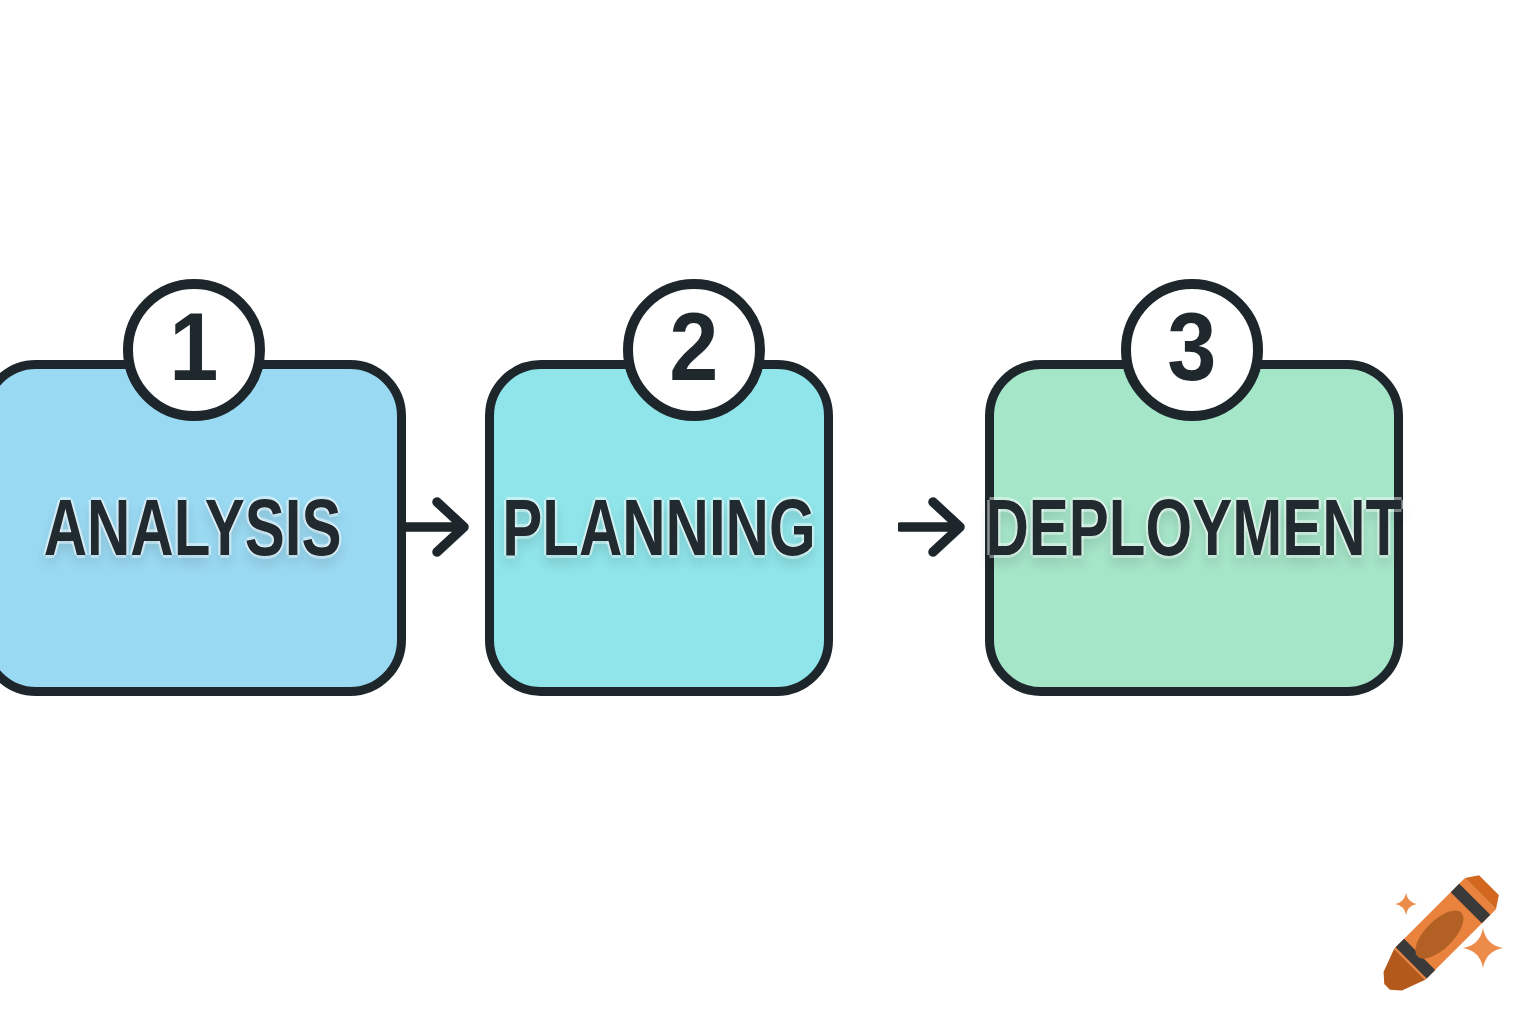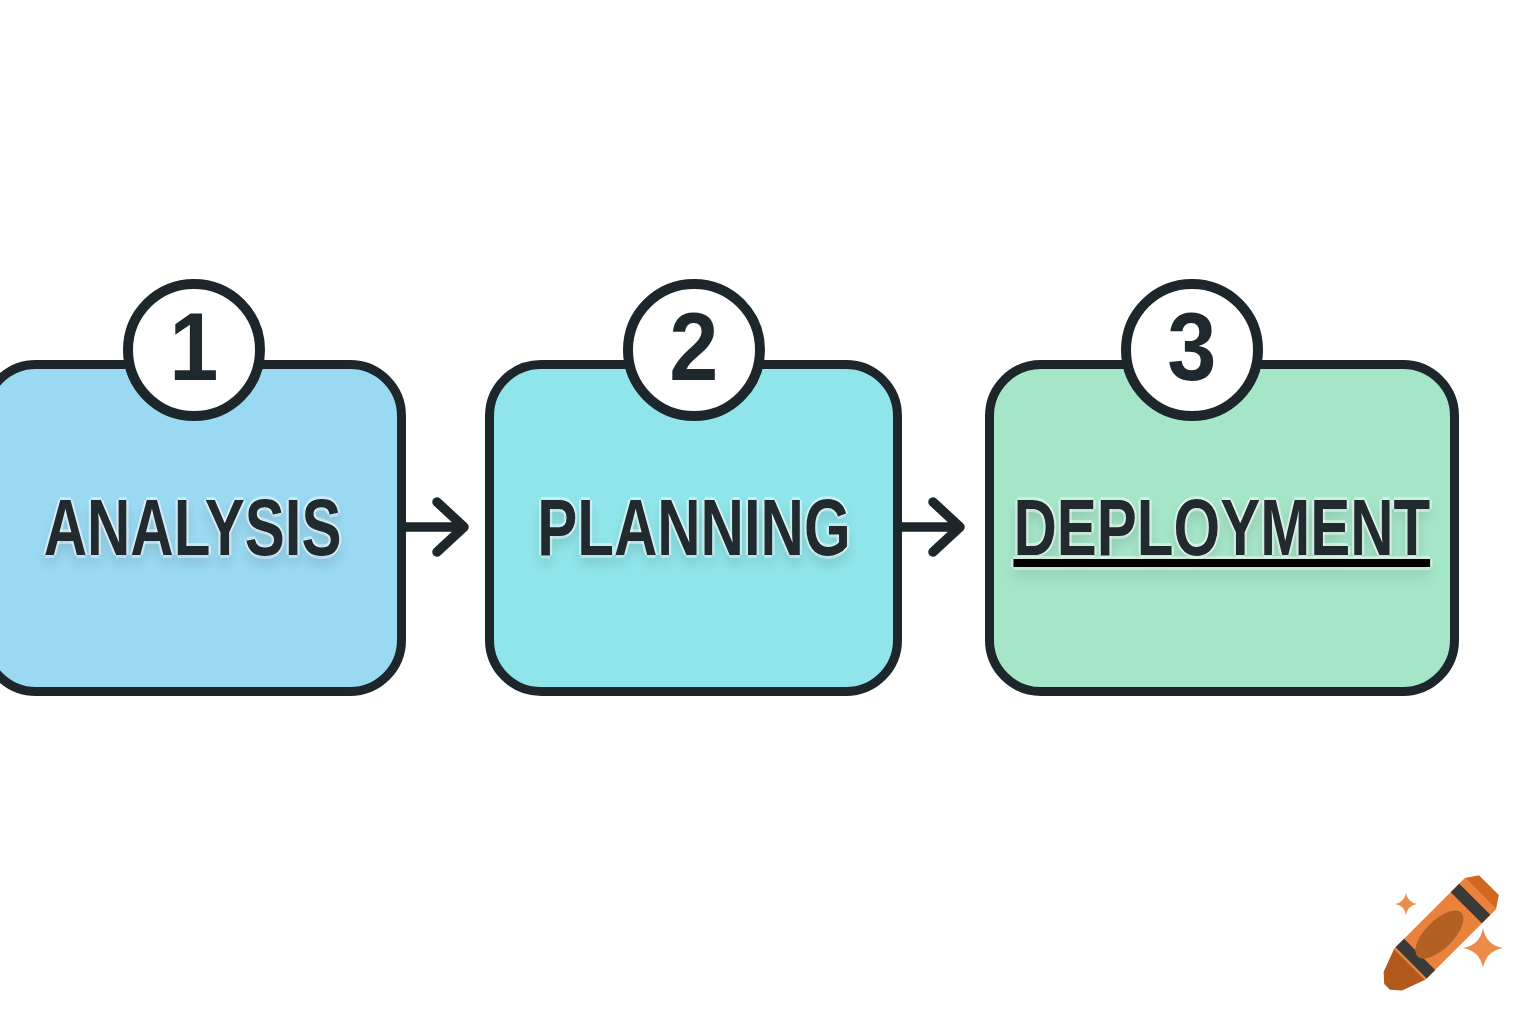--- a/index.html
+++ b/index.html
@@ -23,22 +23,22 @@
     height: 336px;
     border: 9px solid #1C262B;
     border-radius: 56px;
     box-sizing: border-box;
     display: flex;
     align-items: center;
     justify-content: center;
     z-index: 1;
   }
   .step-box.box-1 { left: -20px; width: 426px; }
-  .step-box.box-2 { left: 485px; width: 417px; }
-  .step-box.box-3 { left: 985px; width: 474px; text-decoration: underline; }
+  .step-box.box-2 { left: 485px; width: 348px; }
+  .step-box.box-3 { left: 985px; width: 418px; }
 
   .step-label {
     font-size: 80px;
     font-weight: 700;
     letter-spacing: 0px;
     color: #212A2F;
     white-space: nowrap;
     transform: scaleX(0.75);
     transform-origin: center center;
     text-shadow:

